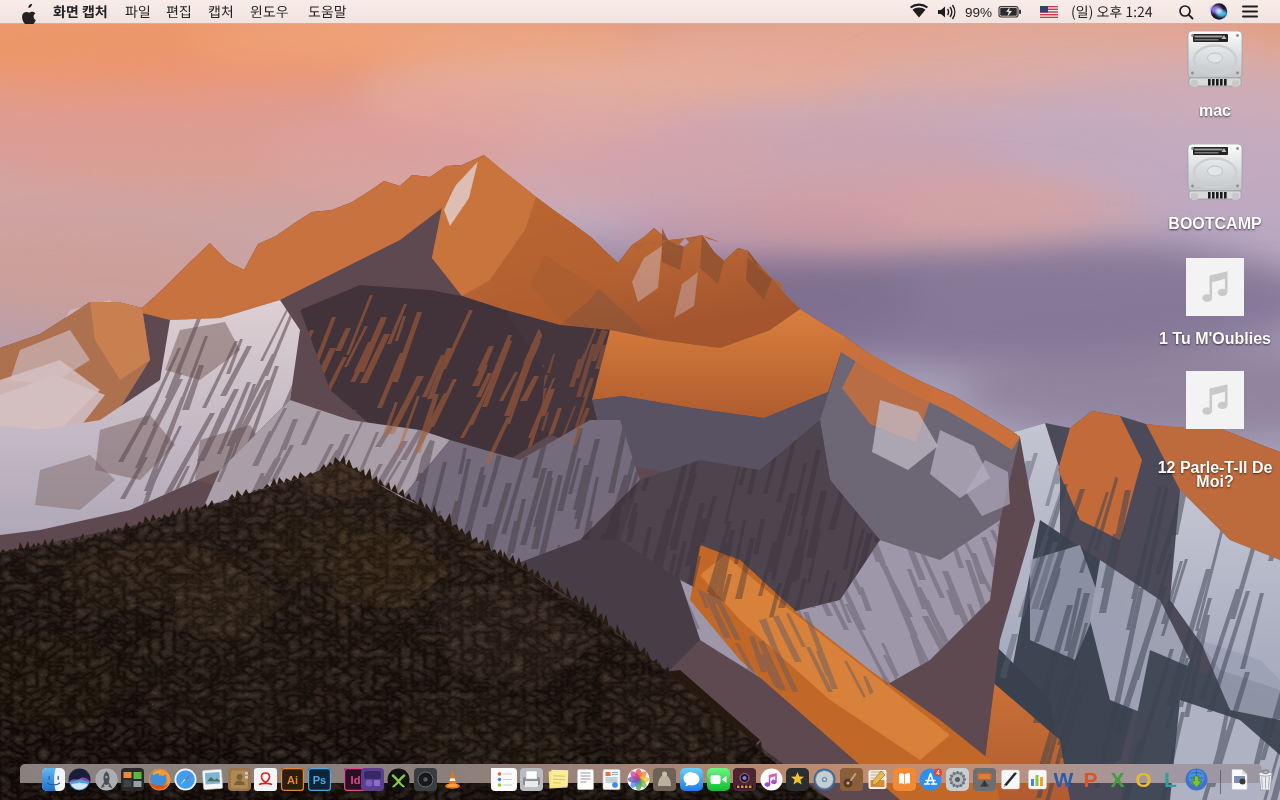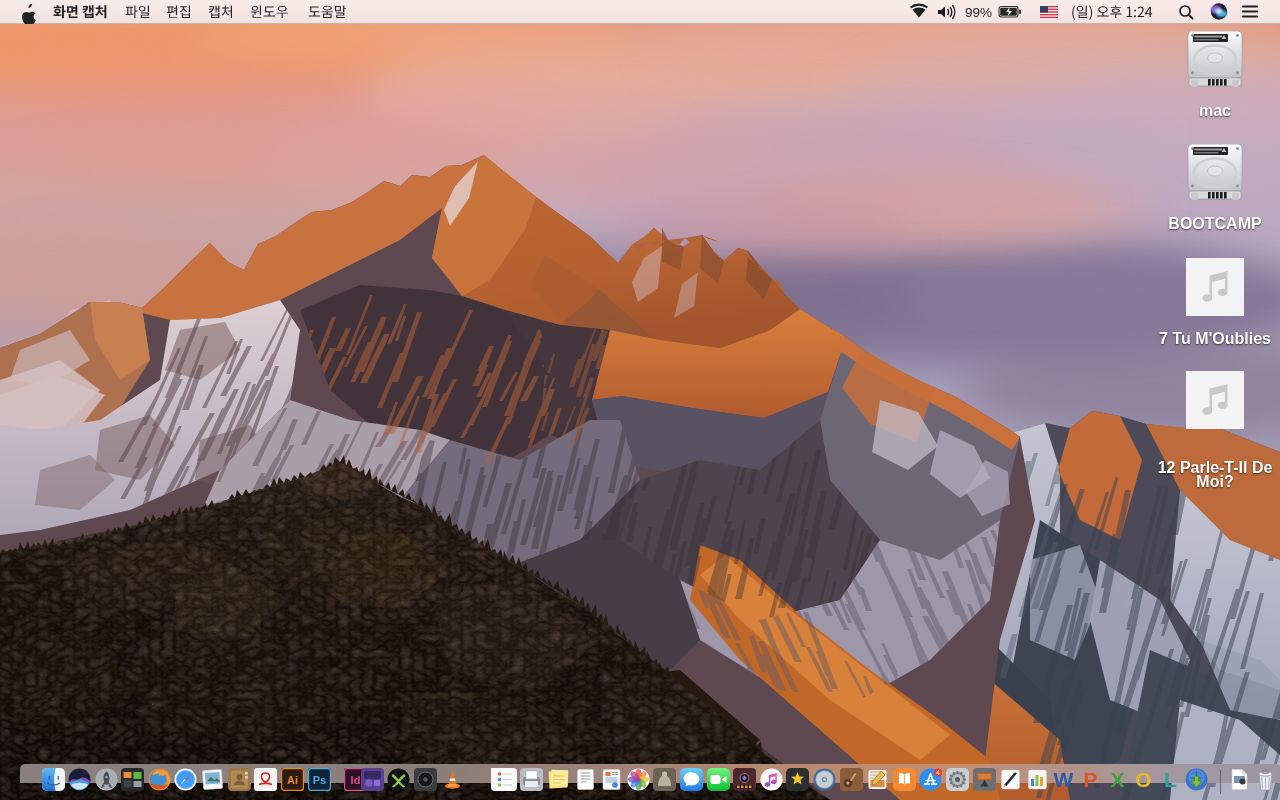--- a/index.html
+++ b/index.html
@@ -1,21 +1,21 @@
 <!DOCTYPE html>
 <html><head><meta charset="utf-8">
 <style>
 html,body{margin:0;padding:0;width:1280px;height:800px;overflow:hidden;font-family:"Liberation Sans",sans-serif;}
 #stage{position:relative;width:1280px;height:800px;background:#b0a6bf;}
 #wall{position:absolute;left:0;top:0;}
 #menubar{position:absolute;left:0;top:0;width:1280px;height:24px;background:linear-gradient(#f8ece9,#f1e3e0);border-bottom:1px solid #c9b2ad;box-sizing:border-box;text-align:center;}
 #menubar svg{display:block;}
 .dicon{position:absolute;width:58px;text-align:center;}
 .dlabel{position:absolute;left:50%;transform:translateX(-50%);white-space:nowrap;color:#fff;font-size:16px;font-weight:bold;text-shadow:0 1px 2px rgba(0,0,0,0.65);line-height:14px;}
-#dock{position:absolute;left:20px;top:764px;width:1242px;height:19px;background:linear-gradient(90deg,#8a817f 0%,#8c7f7a 35%,#a28478 50%,#bc8a6e 63%,#c58d70 74%,#ab9590 86%,#9e98a4 94%,#9c96a3 100%);border-radius:5px 5px 0 0;padding-left:19px;}
+#dock{position:absolute;left:20px;top:764px;width:1242px;height:19px;background:linear-gradient(90deg,#8a817f 0%,#8c7f7a 35%,#a28478 50%,#bc8a6e 63%,#c58d70 74%,#ab9590 86%,#9e98a4 94%,#9c96a3 100%);border-radius:5px 5px 0 0;}
 .dk{position:absolute;top:4px;width:23px;height:23px;}
 #dsep{position:absolute;top:6px;width:1px;height:24px;background:rgba(60,50,55,0.55);}
 #fdot{position:absolute;left:31px;top:31px;width:3px;height:3px;border-radius:50%;background:#222;}
 </style></head>
 <body>
 <div id="stage">
 <svg id="wall" width="1280" height="800" viewBox="0 0 1280 800">
 <defs>
 <linearGradient id="sky" x1="0" y1="0" x2="0" y2="1">
  <stop offset="0" stop-color="#e0997f"></stop>
@@ -888,21 +888,21 @@
           <rect x="37" y="48" width="2.6" height="6.5"></rect>
         </g>
 <rect x="4" y="49" width="7" height="7" rx="2" fill="#c7c9cb"></rect>
         <rect x="45" y="49" width="7" height="7" rx="2" fill="#c7c9cb"></rect>
 </svg><div class="dlabel" style="margin-top:12px">BOOTCAMP</div></div>
 <div class="dicon" style="left:1186px;top:258px"><svg width="58" height="58" viewBox="0 0 58 58">
 <rect width="58" height="58" fill="#f3f3f3"></rect>
 <g fill="#c9c9c9">
 <path d="M23.5 17.5 L41.5 13.2 V34.5 a4.9 3.7 0 1 1 -2.6 -3.4 V20.8 L26.1 24.2 V40.2 a4.9 3.7 0 1 1 -2.6 -3.4 Z"></path>
 </g>
-</svg><div class="dlabel" style="margin-top:12px">7 Tu M'Oublies</div></div>
+</svg><div class="dlabel" style="margin-top:12px">1 Tu M'Oublies</div></div>
 <div class="dicon" style="left:1186px;top:371px"><svg width="58" height="58" viewBox="0 0 58 58">
 <rect width="58" height="58" fill="#f3f3f3"></rect>
 <g fill="#c9c9c9">
 <path d="M23.5 17.5 L41.5 13.2 V34.5 a4.9 3.7 0 1 1 -2.6 -3.4 V20.8 L26.1 24.2 V40.2 a4.9 3.7 0 1 1 -2.6 -3.4 Z"></path>
 </g>
 </svg><div class="dlabel" style="margin-top:28px">12 Parle-T-Il De<br>Moi?</div></div>
 
 <div id="menubar">
 <svg width="1280" height="24" viewBox="0 0 1280 24">
  <path transform="translate(22,5) scale(0.70)" d="M13.1 2.2c.9-1.1 1.5-2.6 1.3-4.1-1.3.1-2.9.9-3.8 2-.8 1-1.6 2.5-1.4 4 1.5.1 3-.8 3.9-1.9zm3.4 14.6c-.1-3 2.5-4.5 2.6-4.6-1.4-2.1-3.6-2.4-4.4-2.4-1.9-.2-3.7 1.1-4.6 1.1-.9 0-2.4-1.1-4-1-2 0-3.9 1.2-5 3-2.1 3.7-.5 9.1 1.5 12.1 1 1.5 2.2 3.1 3.8 3 1.5-.1 2.1-1 3.9-1 1.8 0 2.3 1 4 1 1.6 0 2.7-1.5 3.7-3 1.2-1.7 1.6-3.4 1.7-3.5-.1-.1-3.2-1.3-3.2-4.7z" fill="#222" transform-origin="0 0"></path>

